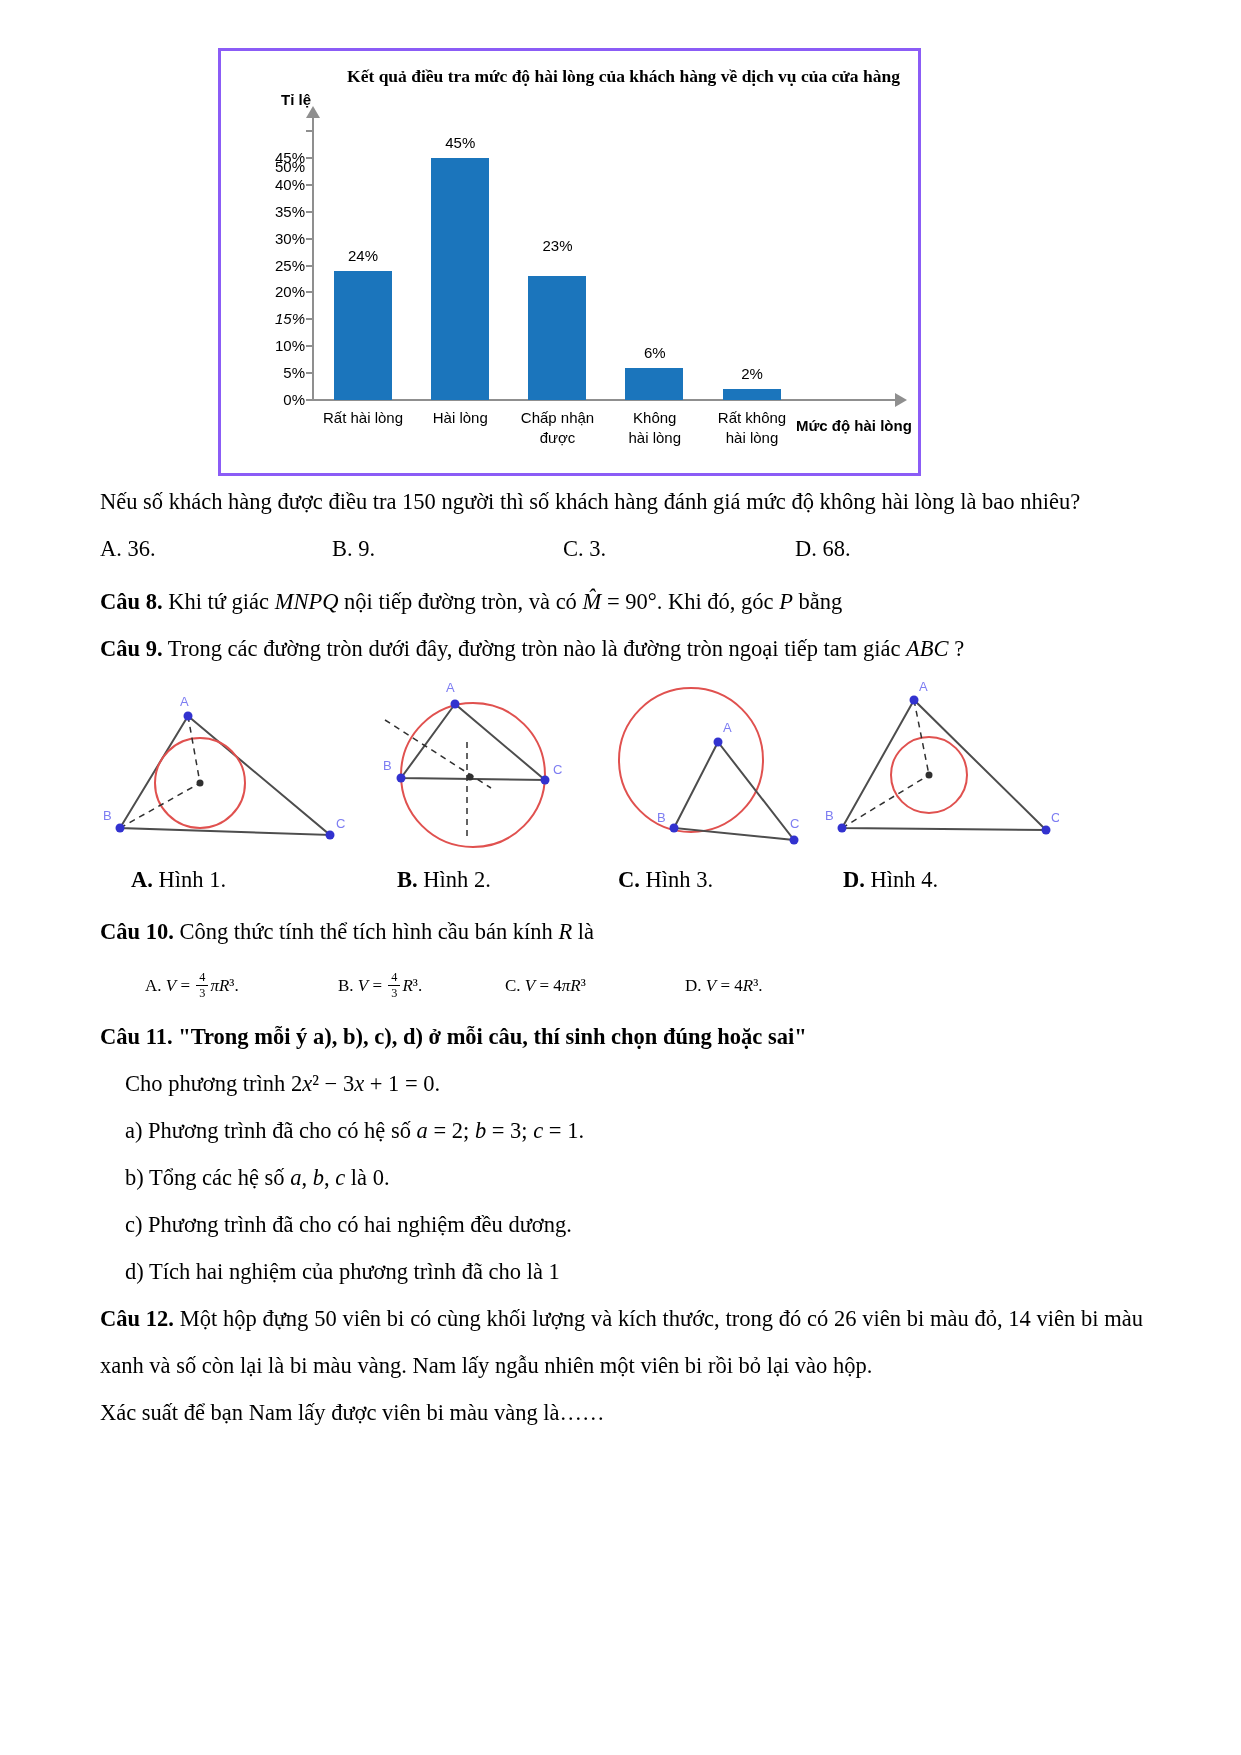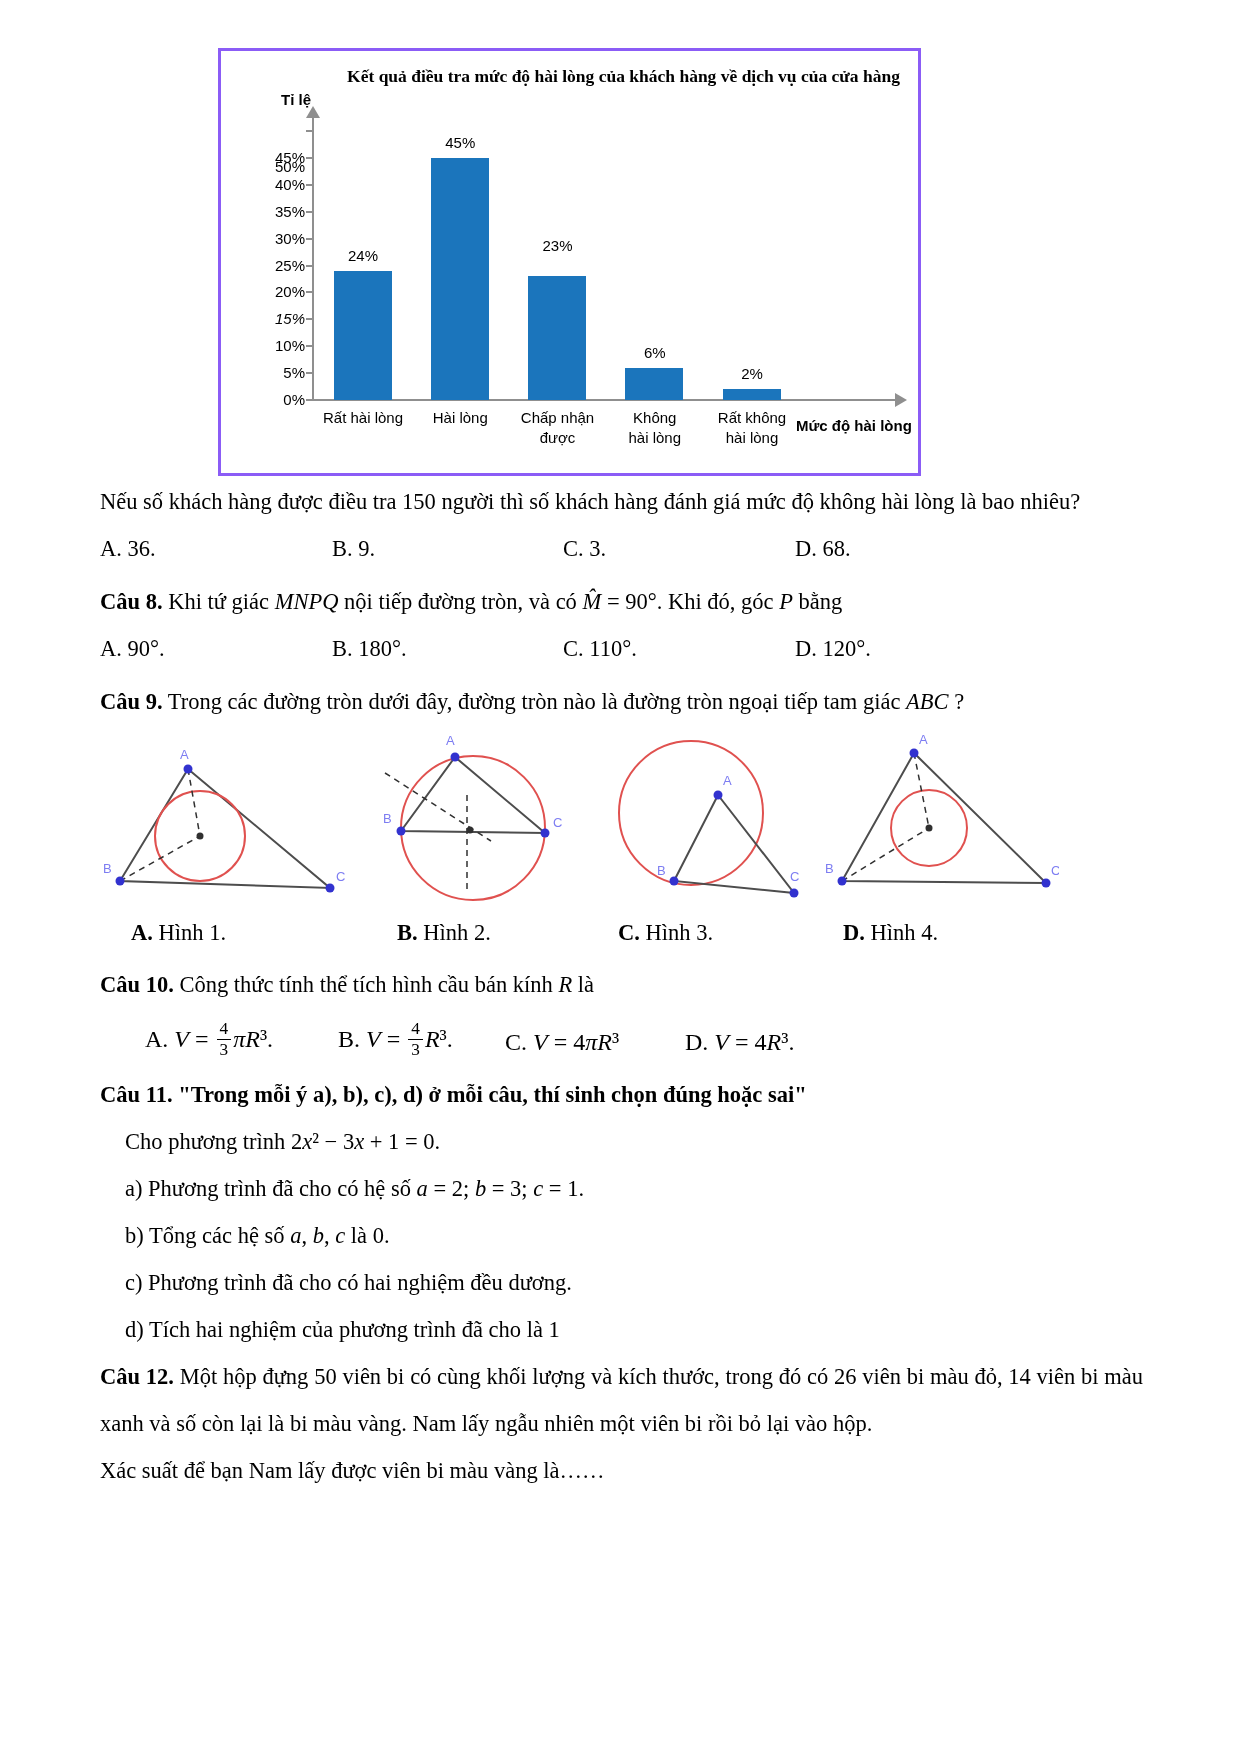--- a/index.html
+++ b/index.html
@@ -58,21 +58,21 @@
   .doc{position:absolute;left:100px;top:478px;width:1043px;}
   .para{font-size:22.5px;line-height:47px;text-align:justify;margin:0;}
   .s-b{font-weight:bold;}
   .s-i{font-style:italic;}
   .opts{
     display:grid;grid-template-columns:212px 211px 212px 1fr;
     font-size:22.5px;line-height:30px;margin:9px 0 14px;gap:20px;
   }
   .opts10{
     display:grid;grid-template-columns:193px 167px 180px 1fr;
-    padding-left:45px;font-size:24px;line-height:34px;margin:14px 0 10px;
+    padding-left:45px;font-size:17px;line-height:34px;margin:14px 0 10px;
     align-items:center;
   }
   .frac{
     display:inline-flex;flex-direction:column;align-items:center;
     vertical-align:middle;line-height:1.05;font-size:0.72em;
     margin:0 2px;position:relative;top:-0.12em;
   }
   .frac .num{border-bottom:1.6px solid #000;padding:0 3px 1px;}
   .frac .den{padding-top:1px;}
   .figrow{display:flex;gap:18px;align-items:flex-start;margin:8px 0 2px;}
@@ -159,26 +159,20 @@
 
   <div class="opts">
     <div>A. 36.</div>
     <div>B. 9.</div>
     <div>C. 3.</div>
     <div>D. 68.</div>
   </div>
 
   <p class="para"><span class="s-b">Câu 8.</span><span>  Khi tứ giác </span><span class="s-i">MNPQ</span><span> nội tiếp đường tròn, và có </span><span class="s-i">M̂</span><span> = 90°. Khi đó, góc </span><span class="s-i">P</span><span> bằng</span></p>
 
-  <div class="opts">
-    <div>A. 90°.</div>
-    <div>B. 180°.</div>
-    <div>C. 110°.</div>
-    <div>D. 120°.</div>
-  </div>
 
   <p class="para"><span class="s-b">Câu 9.</span><span> Trong các đường tròn dưới đây, đường tròn nào là đường tròn ngoại tiếp tam giác </span><span class="s-i">ABC</span><span> ?</span></p>
 
   <div class="figrow">
 
     <svg class="fig1" width="245" height="162" viewBox="0 0 245 162">
       <polygon points="88,22 20,134 230,141" fill="none" stroke="var(--fig-line)" stroke-width="2"></polygon>
       <circle cx="100" cy="89" r="45" fill="none" stroke="var(--fig-circle)" stroke-width="2"></circle>
       <line x1="88" y1="22" x2="100" y2="89" stroke="#303030" stroke-width="1.5" stroke-dasharray="6 5"></line>
       <line x1="20" y1="134" x2="100" y2="89" stroke="#303030" stroke-width="1.5" stroke-dasharray="6 5"></line>

